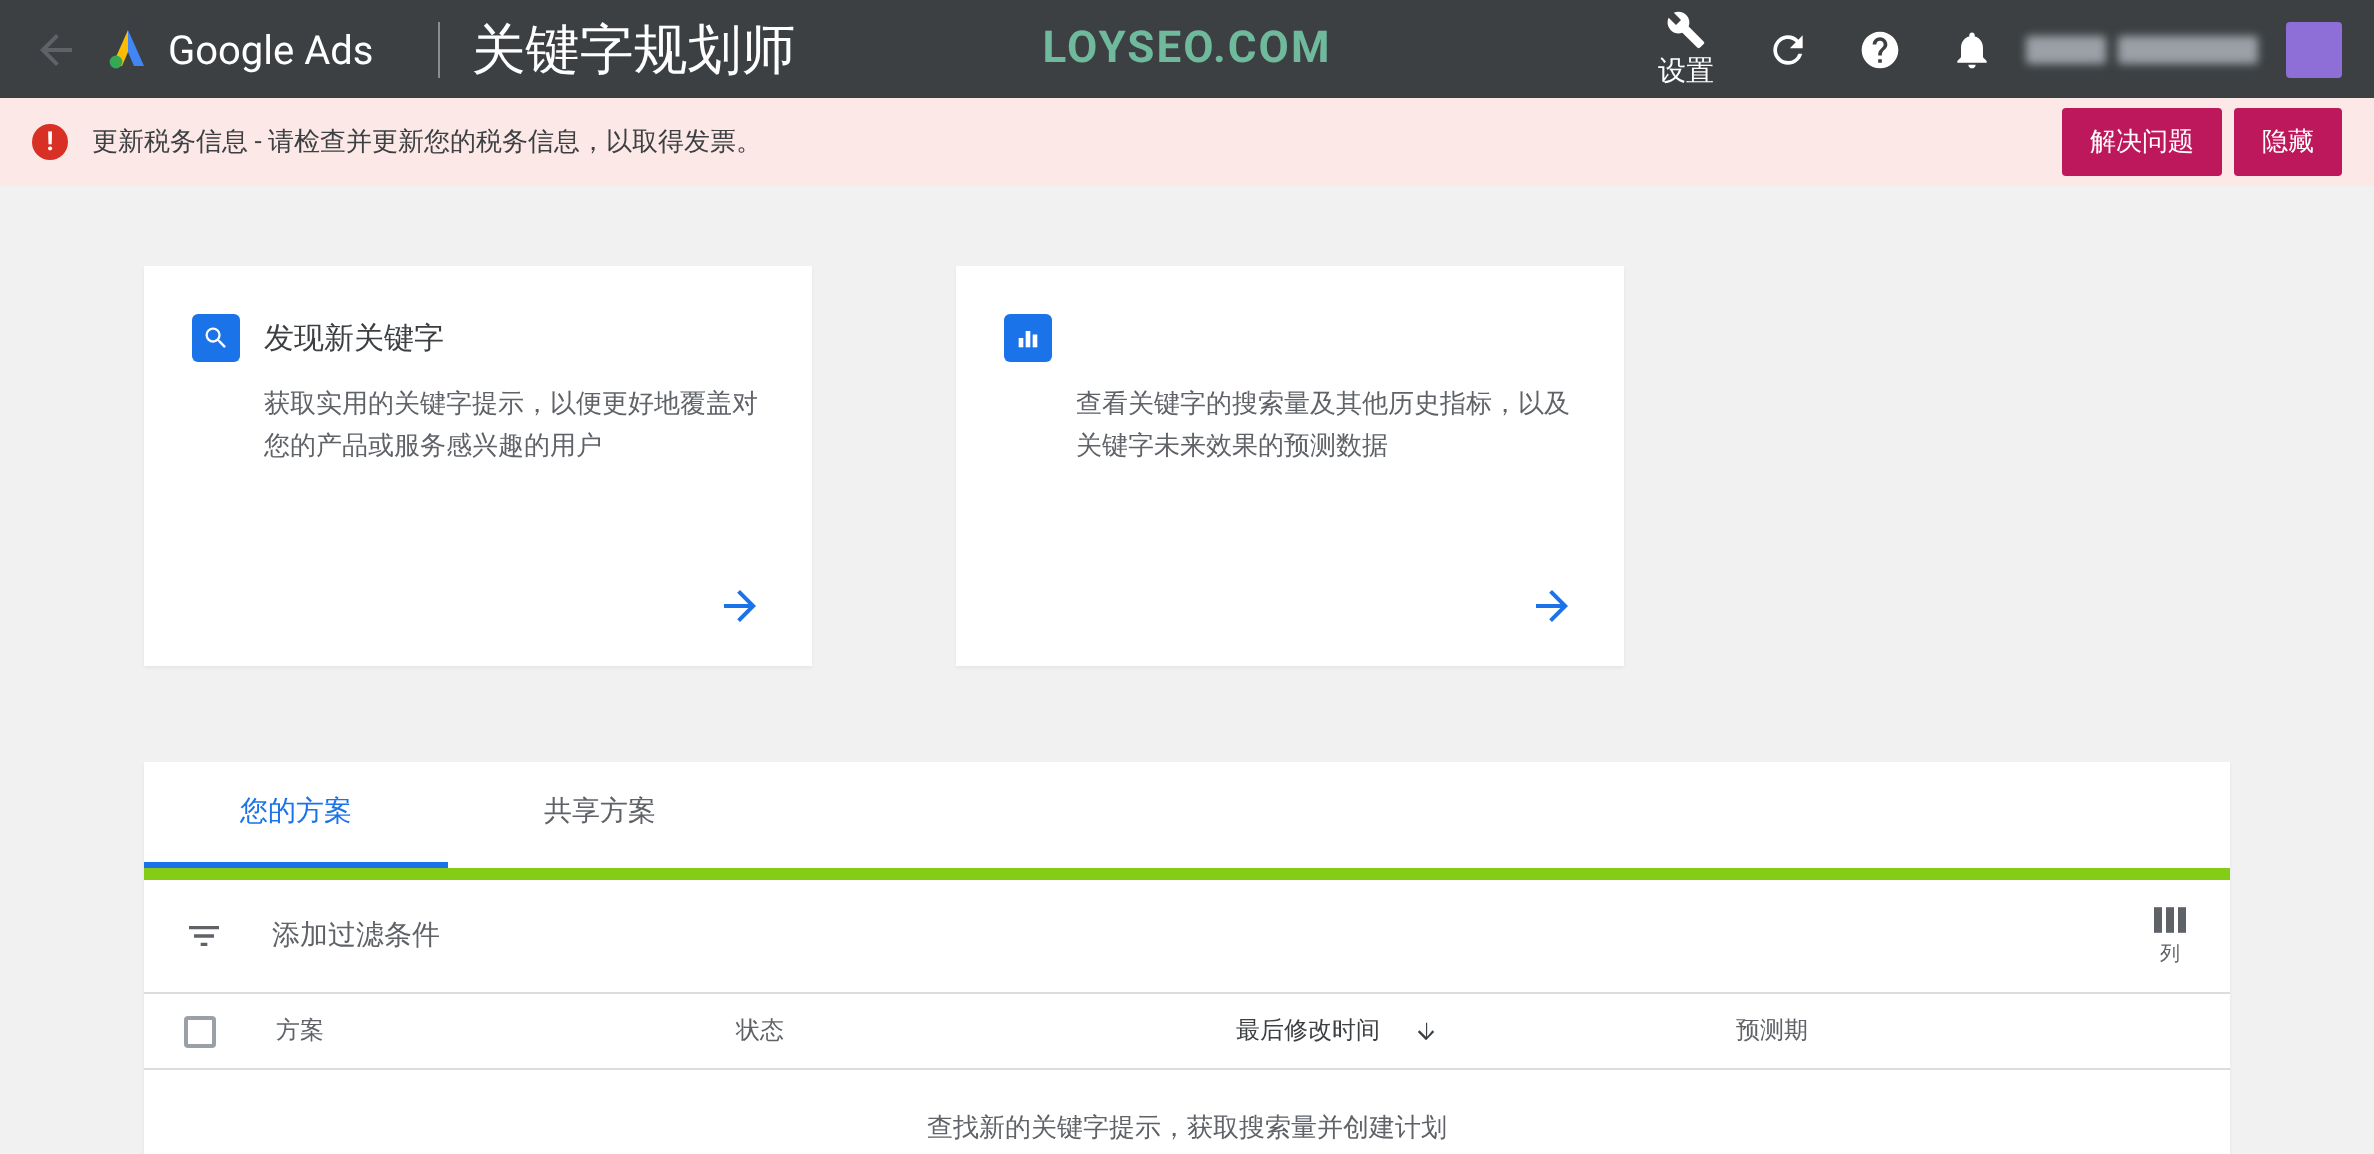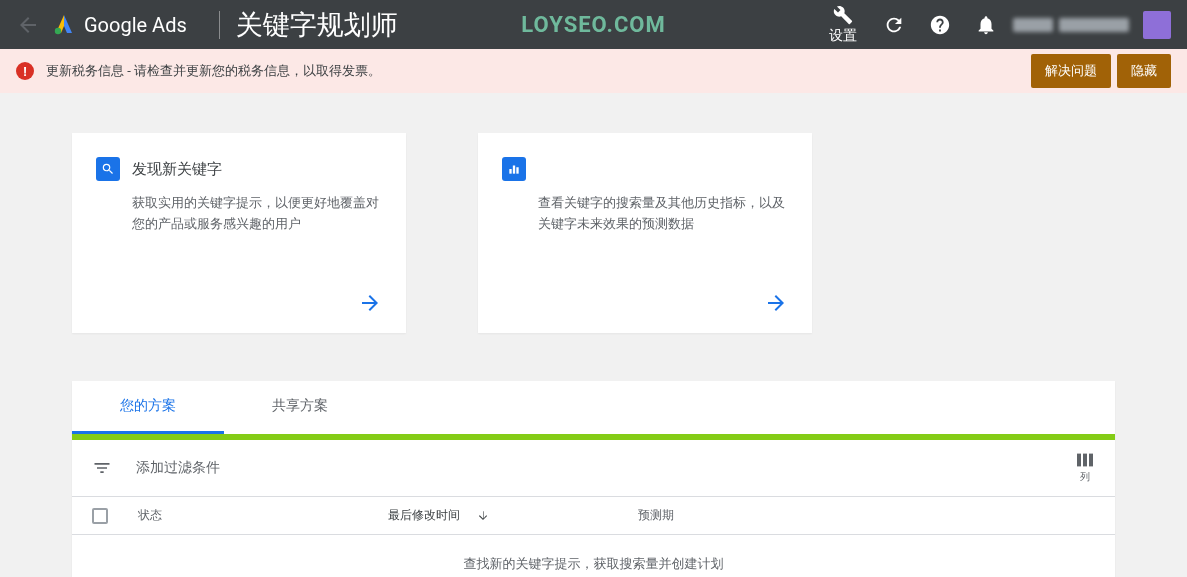--- a/index.html
+++ b/index.html
@@ -17,21 +17,21 @@
     .tool-btn { color: #fff; padding: 6px 10px; display: flex; flex-direction: column; align-items: center; cursor: pointer; }
     .tool-btn .lbl { font-size: 14px; margin-top: 2px; font-family: Liberation Serif, serif; }
     .icon-btn { color: #fff; padding: 8px; cursor: pointer; }
     .account-blur { display: flex; align-items: center; gap: 6px; }
     .blur-box { width: 70px; height: 14px; background: #9aa0a6; filter: blur(2px); border-radius: 2px; }
     .blur-box.sm { width: 40px; }
     .avatar-sq { width: 28px; height: 28px; background: #8e6fd8; border-radius: 2px; margin-left: 6px; }
     .alert-bar { background: #fce8e6; color: #3c4043; height: 44px; display: flex; align-items: center; padding: 0 16px; font-size: 13px; }
     .alert-icon { width: 18px; height: 18px; background: #d93025; border-radius: 50%; color: #fff; display: flex; align-items: center; justify-content: center; font-size: 13px; font-weight: bold; margin-right: 12px; flex-shrink: 0; }
     .alert-actions { margin-left: auto; display: flex; gap: 6px; }
-    .alert-btn { background: #a16207; color: #fff; border: none; padding: 8px 14px; font-size: 13px; cursor: pointer; border-radius: 2px; }
+    .alert-btn { background: #be185d; color: #fff; border: none; padding: 8px 14px; font-size: 13px; cursor: pointer; border-radius: 2px; }
     .content { padding: 40px 72px 0; }
     .cards-row { display: flex; gap: 72px; }
     .card { background: #fff; width: 334px; height: 200px; padding: 24px; position: relative; box-shadow: 0 1px 2px rgba(0,0,0,0.05); }
     .card-head { display: flex; align-items: center; margin-bottom: 12px; }
     .card-icon { width: 24px; height: 24px; background: #1a73e8; border-radius: 3px; display: flex; align-items: center; justify-content: center; margin-right: 12px; }
     .card-title { font-size: 15px; font-weight: 500; color: #3c4043; }
     .card-desc { font-size: 13px; color: #5f6368; line-height: 1.6; padding-left: 36px; }
     .card-arrow { position: absolute; bottom: 18px; right: 24px; color: #1a73e8; }
     .plans-panel { background: #fff; margin-top: 48px; box-shadow: 0 1px 2px rgba(0,0,0,0.05); }
     .tabs { display: flex; border-bottom: 6px solid #84cc16; }
@@ -163,20 +163,21 @@
         <svg width="20" height="16" viewBox="0 0 24 20" fill="currentColor">
             <rect x="2" y="2" width="5" height="16"></rect>
             <rect x="9.5" y="2" width="5" height="16"></rect>
             <rect x="17" y="2" width="5" height="16"></rect>
           </svg>
         <span class="lbl">列</span>
       </div>
     </div>
     <div class="table-head">
       <div class="chk"></div>
+      <div class="col-plan">方案</div>
       <div class="col-status">状态</div>
       <div class="col-modified">
         <span>最后修改时间</span>
         <svg width="14" height="14" viewBox="0 0 24 24" fill="currentColor">
             <path d="M12 4v12.17l-5.59-5.59L5 12l7 7 7-7-1.41-1.41L13 16.17V4h-1z"></path>
           </svg>
       </div>
       <div class="col-forecast">预测期</div>
     </div>
     <div class="empty-msg">查找新的关键字提示，获取搜索量并创建计划</div>

